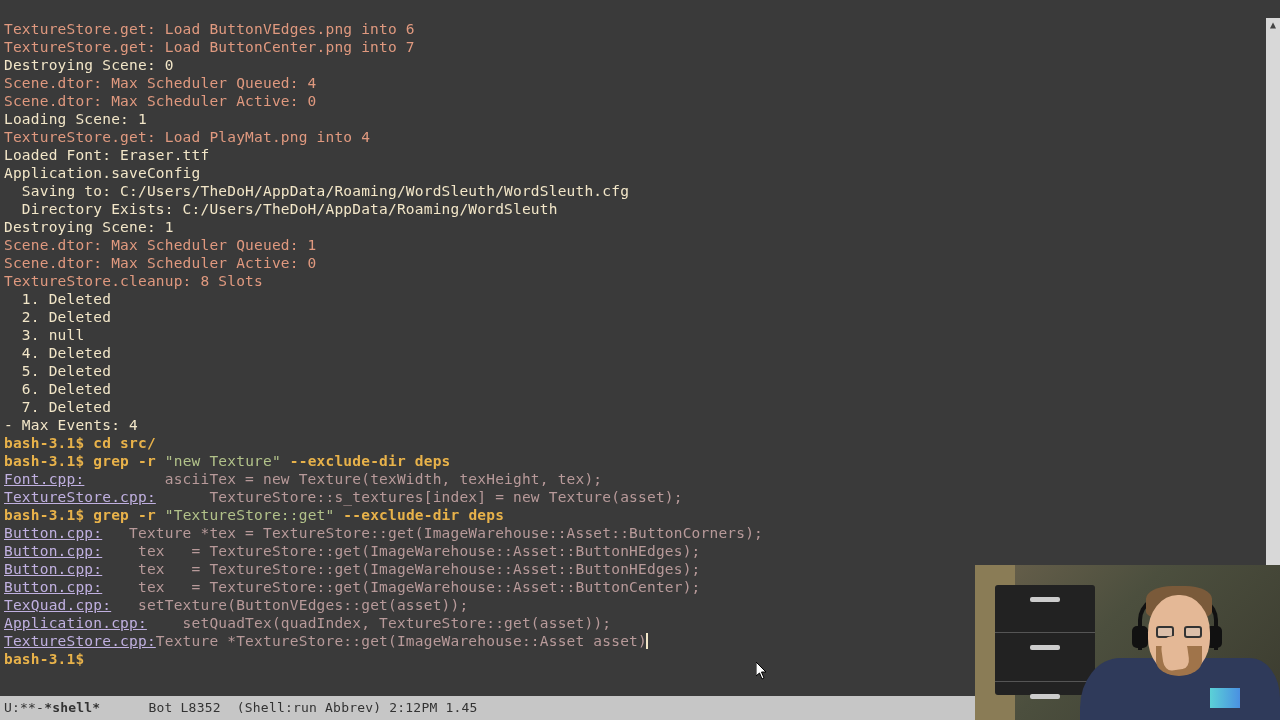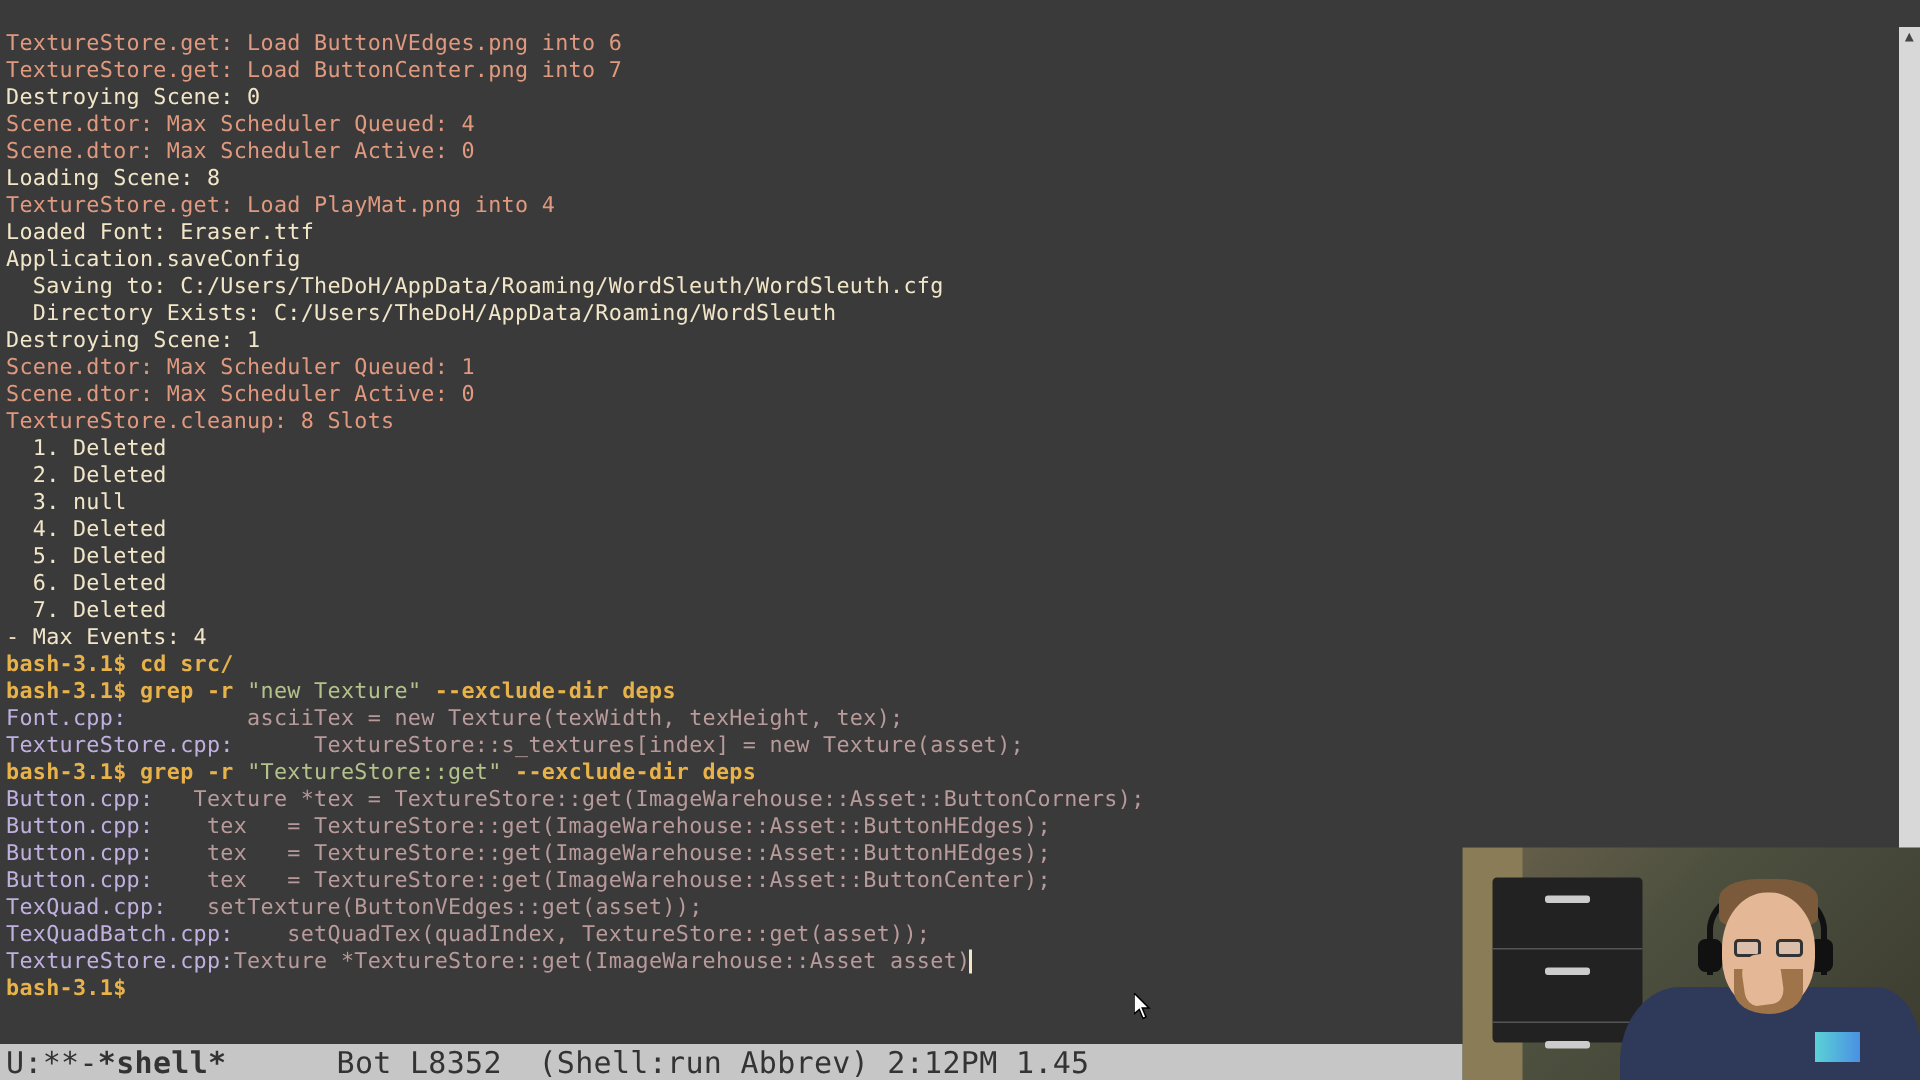--- a/index.html
+++ b/index.html
@@ -21,21 +21,21 @@
     padding: 2px 4px;
     color: #f2e6c8;
     margin-top: 18px;
   }
   .line { white-space: pre; }
   .salmon { color: #e0997f; }
   .cream  { color: #f2e6c8; }
   .amber  { color: #e8b24a; font-weight: bold; }
   .sage   { color: #b2c28a; }
   .mauve  { color: #b89a9a; }
-  .lav    { color: #c0b0e0; }
+  .lav    { color: #c0b0e0; text-decoration: underline; }
 
   .scrollbar {
     position: absolute;
     top: 0;
     right: 0;
     width: 14px;
     height: 676px;
     background: #d8d8d8;
   }
   .scrollbar .track {
@@ -68,21 +68,21 @@
 
   .modeline {
     position: absolute;
     left: 0;
     right: 0;
     bottom: 18px;
     height: 24px;
     background: #c6c6c6;
     color: #333;
     padding: 3px 4px;
-    font-size: 20px;
+    font-size: 13px;
     white-space: pre;
   }
   .minibuffer {
     position: absolute;
     left: 0; right: 0; bottom: 0;
     height: 18px;
     background: #000000;
     color: #f2e6c8;
     padding: 0 20px;
     white-space: pre;
@@ -133,21 +133,21 @@
 </head>
 <body>
 
 <div class="terminal">
 
   <div class="line salmon">TextureStore.get: Load ButtonVEdges.png into 6</div>
   <div class="line salmon">TextureStore.get: Load ButtonCenter.png into 7</div>
   <div class="line cream">Destroying Scene: 0</div>
   <div class="line salmon">Scene.dtor: Max Scheduler Queued: 4</div>
   <div class="line salmon">Scene.dtor: Max Scheduler Active: 0</div>
-  <div class="line cream">Loading Scene: 8</div>
+  <div class="line cream">Loading Scene: 1</div>
   <div class="line salmon">TextureStore.get: Load PlayMat.png into 4</div>
   <div class="line cream">Loaded Font: Eraser.ttf</div>
   <div class="line cream">Application.saveConfig</div>
   <div class="line cream">  Saving to: C:/Users/TheDoH/AppData/Roaming/WordSleuth/WordSleuth.cfg</div>
   <div class="line cream">  Directory Exists: C:/Users/TheDoH/AppData/Roaming/WordSleuth</div>
   <div class="line cream">Destroying Scene: 1</div>
   <div class="line salmon">Scene.dtor: Max Scheduler Queued: 1</div>
   <div class="line salmon">Scene.dtor: Max Scheduler Active: 0</div>
   <div class="line salmon">TextureStore.cleanup: 8 Slots</div>
   <div class="line cream">  1. Deleted</div>
@@ -164,21 +164,21 @@
   <div class="line"><span class="amber">bash-3.1$ </span><span class="amber">grep -r </span><span class="sage">"new Texture"</span><span class="amber"> --exclude-dir deps</span></div>
   <div class="line"><span class="lav">Font.cpp:</span><span class="mauve">         asciiTex = new Texture(texWidth, texHeight, tex);</span></div>
   <div class="line"><span class="lav">TextureStore.cpp:</span><span class="mauve">      TextureStore::s_textures[index] = new Texture(asset);</span></div>
 
   <div class="line"><span class="amber">bash-3.1$ </span><span class="amber">grep -r </span><span class="sage">"TextureStore::get"</span><span class="amber"> --exclude-dir deps</span></div>
   <div class="line"><span class="lav">Button.cpp:</span><span class="mauve">   Texture *tex = TextureStore::get(ImageWarehouse::Asset::ButtonCorners);</span></div>
   <div class="line"><span class="lav">Button.cpp:</span><span class="mauve">    tex   = TextureStore::get(ImageWarehouse::Asset::ButtonHEdges);</span></div>
   <div class="line"><span class="lav">Button.cpp:</span><span class="mauve">    tex   = TextureStore::get(ImageWarehouse::Asset::ButtonHEdges);</span></div>
   <div class="line"><span class="lav">Button.cpp:</span><span class="mauve">    tex   = TextureStore::get(ImageWarehouse::Asset::ButtonCenter);</span></div>
   <div class="line"><span class="lav">TexQuad.cpp:</span><span class="mauve">   setTexture(ButtonVEdges::get(asset));</span></div>
-  <div class="line"><span class="lav">TexQuadBatch.cpp:</span><span class="mauve">    setQuadTex(quadIndex, TextureStore::get(asset));</span></div>
+  <div class="line"><span class="lav">Application.cpp:</span><span class="mauve">    setQuadTex(quadIndex, TextureStore::get(asset));</span></div>
   <div class="line"><span class="lav">TextureStore.cpp:</span><span class="mauve">Texture *TextureStore::get(ImageWarehouse::Asset asset)</span><span class="cursor"></span></div>
 
   <div class="line"><span class="amber">bash-3.1$ </span></div>
 
   <div class="scrollbar">
     <div class="arrow up">▲</div>
     <div class="track">
       <div class="thumb"></div>
     </div>
     <div class="arrow down">▼</div>

